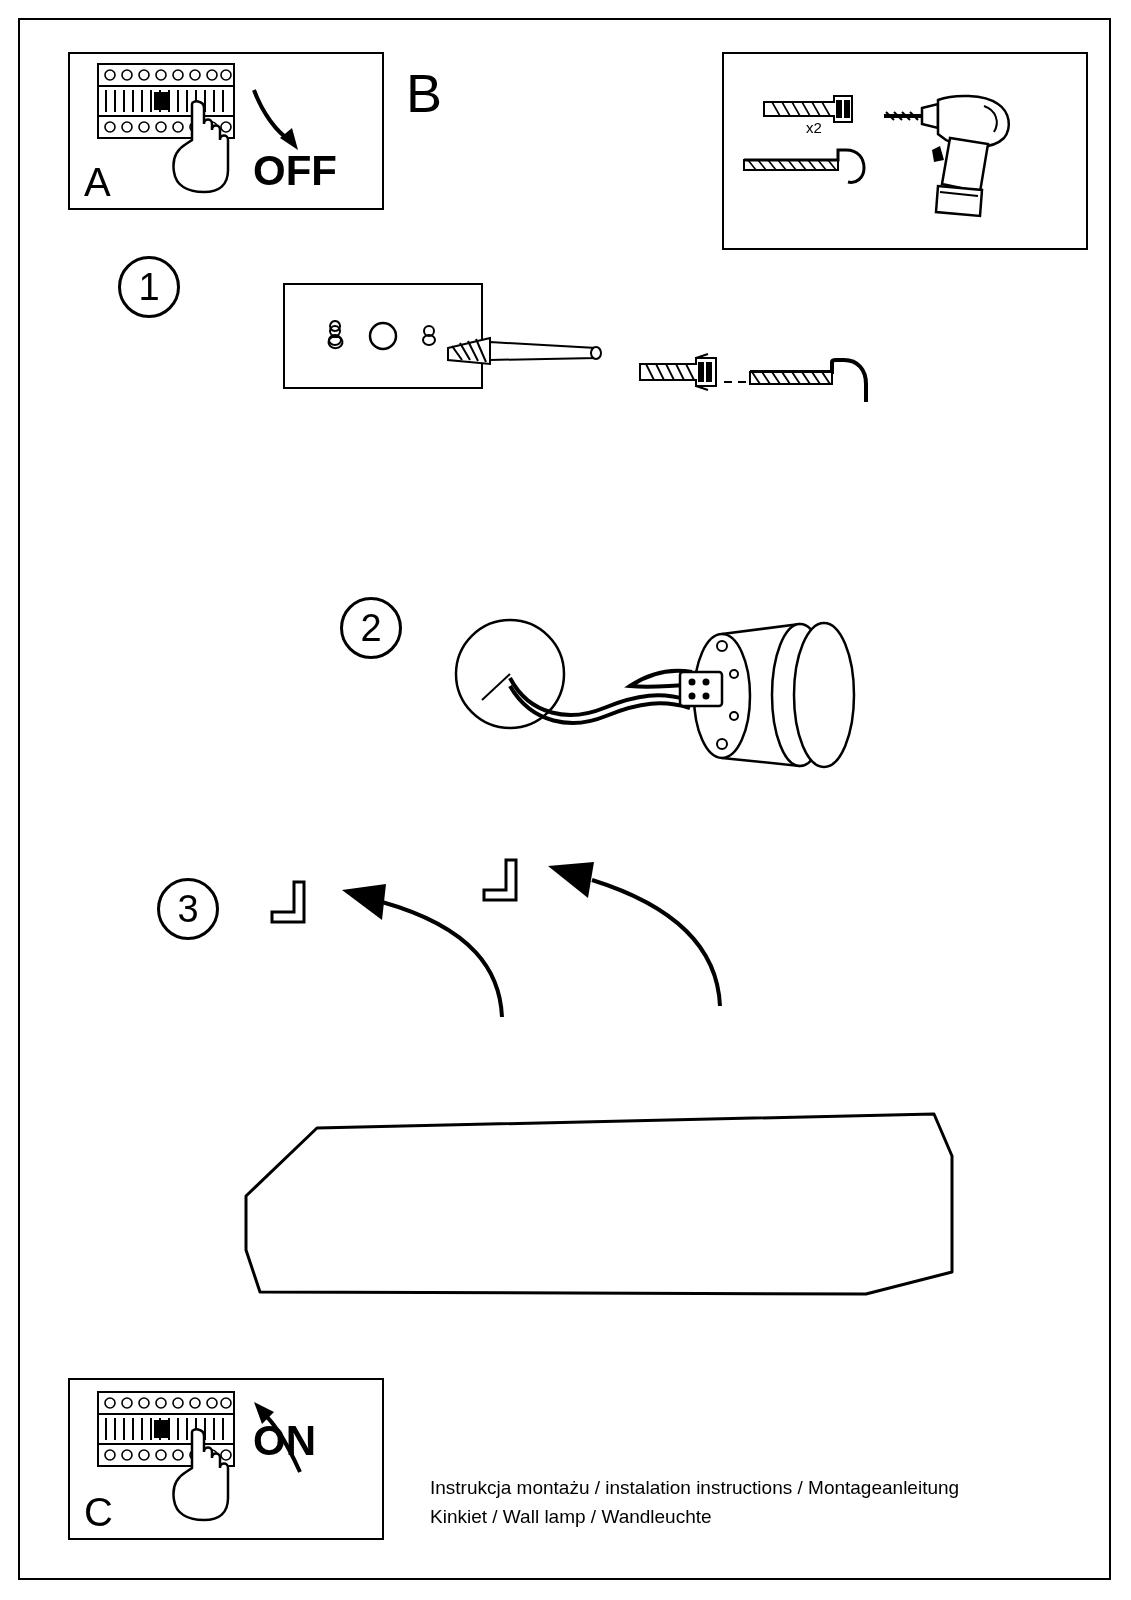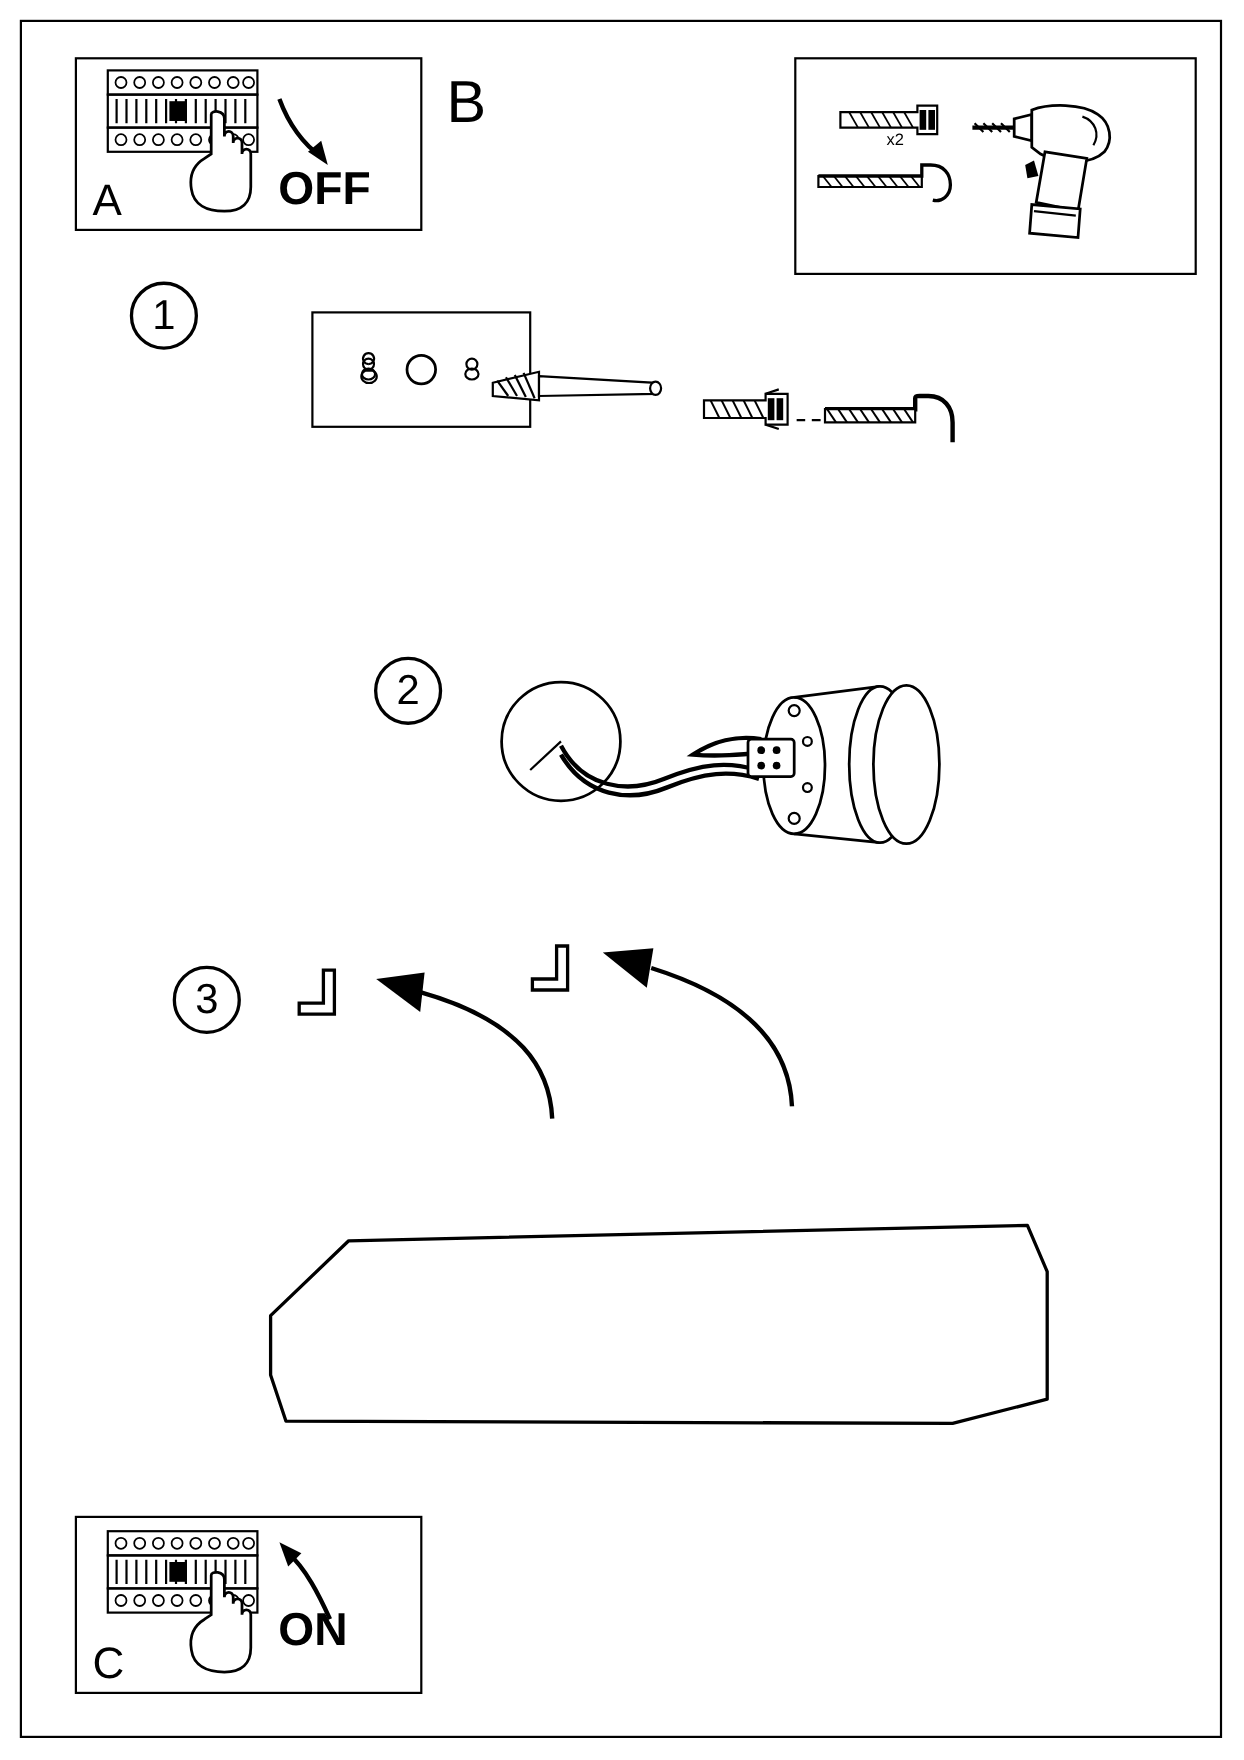--- a/index.html
+++ b/index.html
@@ -407,18 +407,20 @@
     </svg>
   </div>
 
   <div class="abs" style="left:246px; top:1398px;">
     <svg width="64" height="80" viewBox="0 0 64 80">
       <path d="M54 74 C44 52 32 28 16 14" fill="none" stroke="#000" stroke-width="4"></path>
       <path d="M8 4 L28 14 L16 26 Z" fill="#000"></path>
     </svg>
   </div>
 
-  <div class="label-text" style="left:253px; top:1460px; font-size:42px;">ON</div>
+  <div class="label-text" style="left:253px; top:1420px; font-size:42px;">ON</div>
 
   <div class="panel-letter" style="left:84px; top:1492px;">C</div>
 
+  <div class="footer-text" style="left:430px; top:1474px;">Instrukcja montażu / instalation instructions / Montageanleitung</div>
+  <div class="footer-text" style="left:430px; top:1503px;">Kinkiet / Wall lamp / Wandleuchte</div>
 
 </div>
 
 </body></html>

